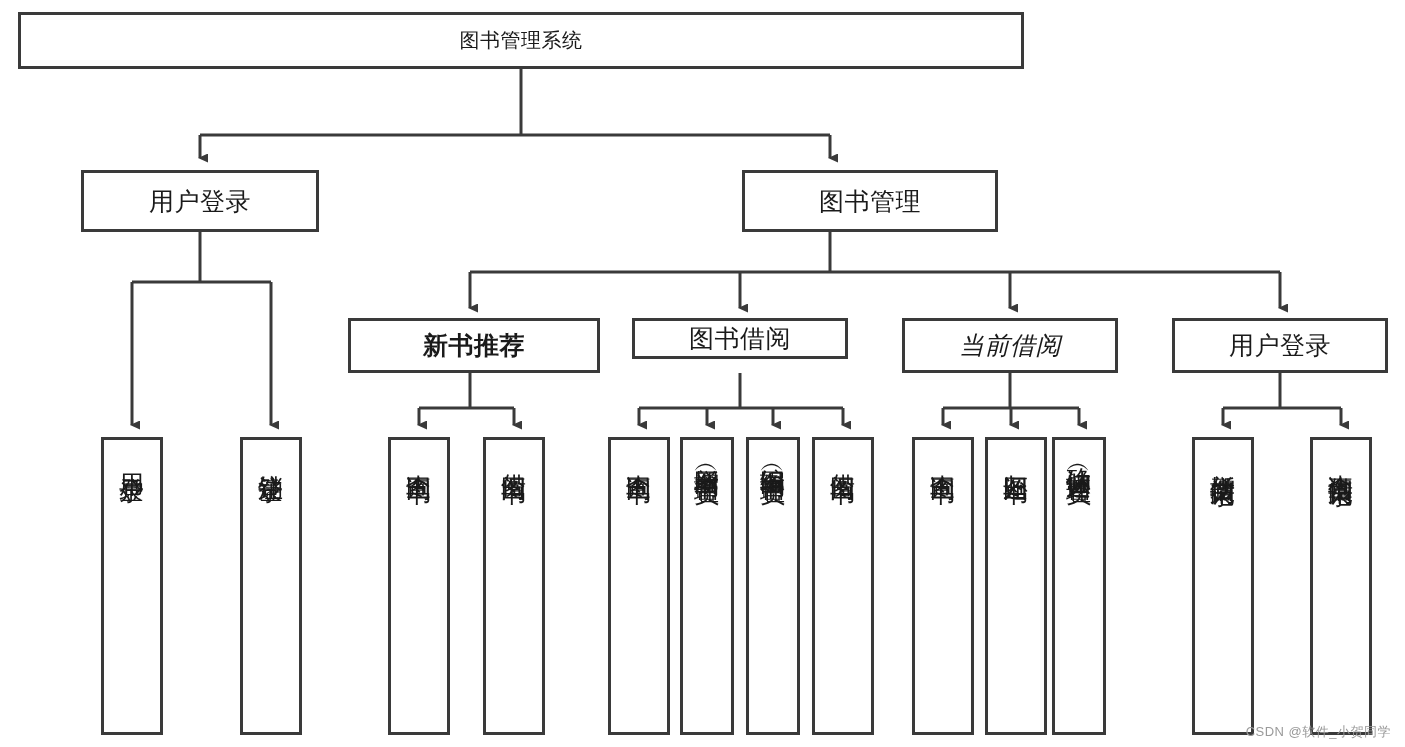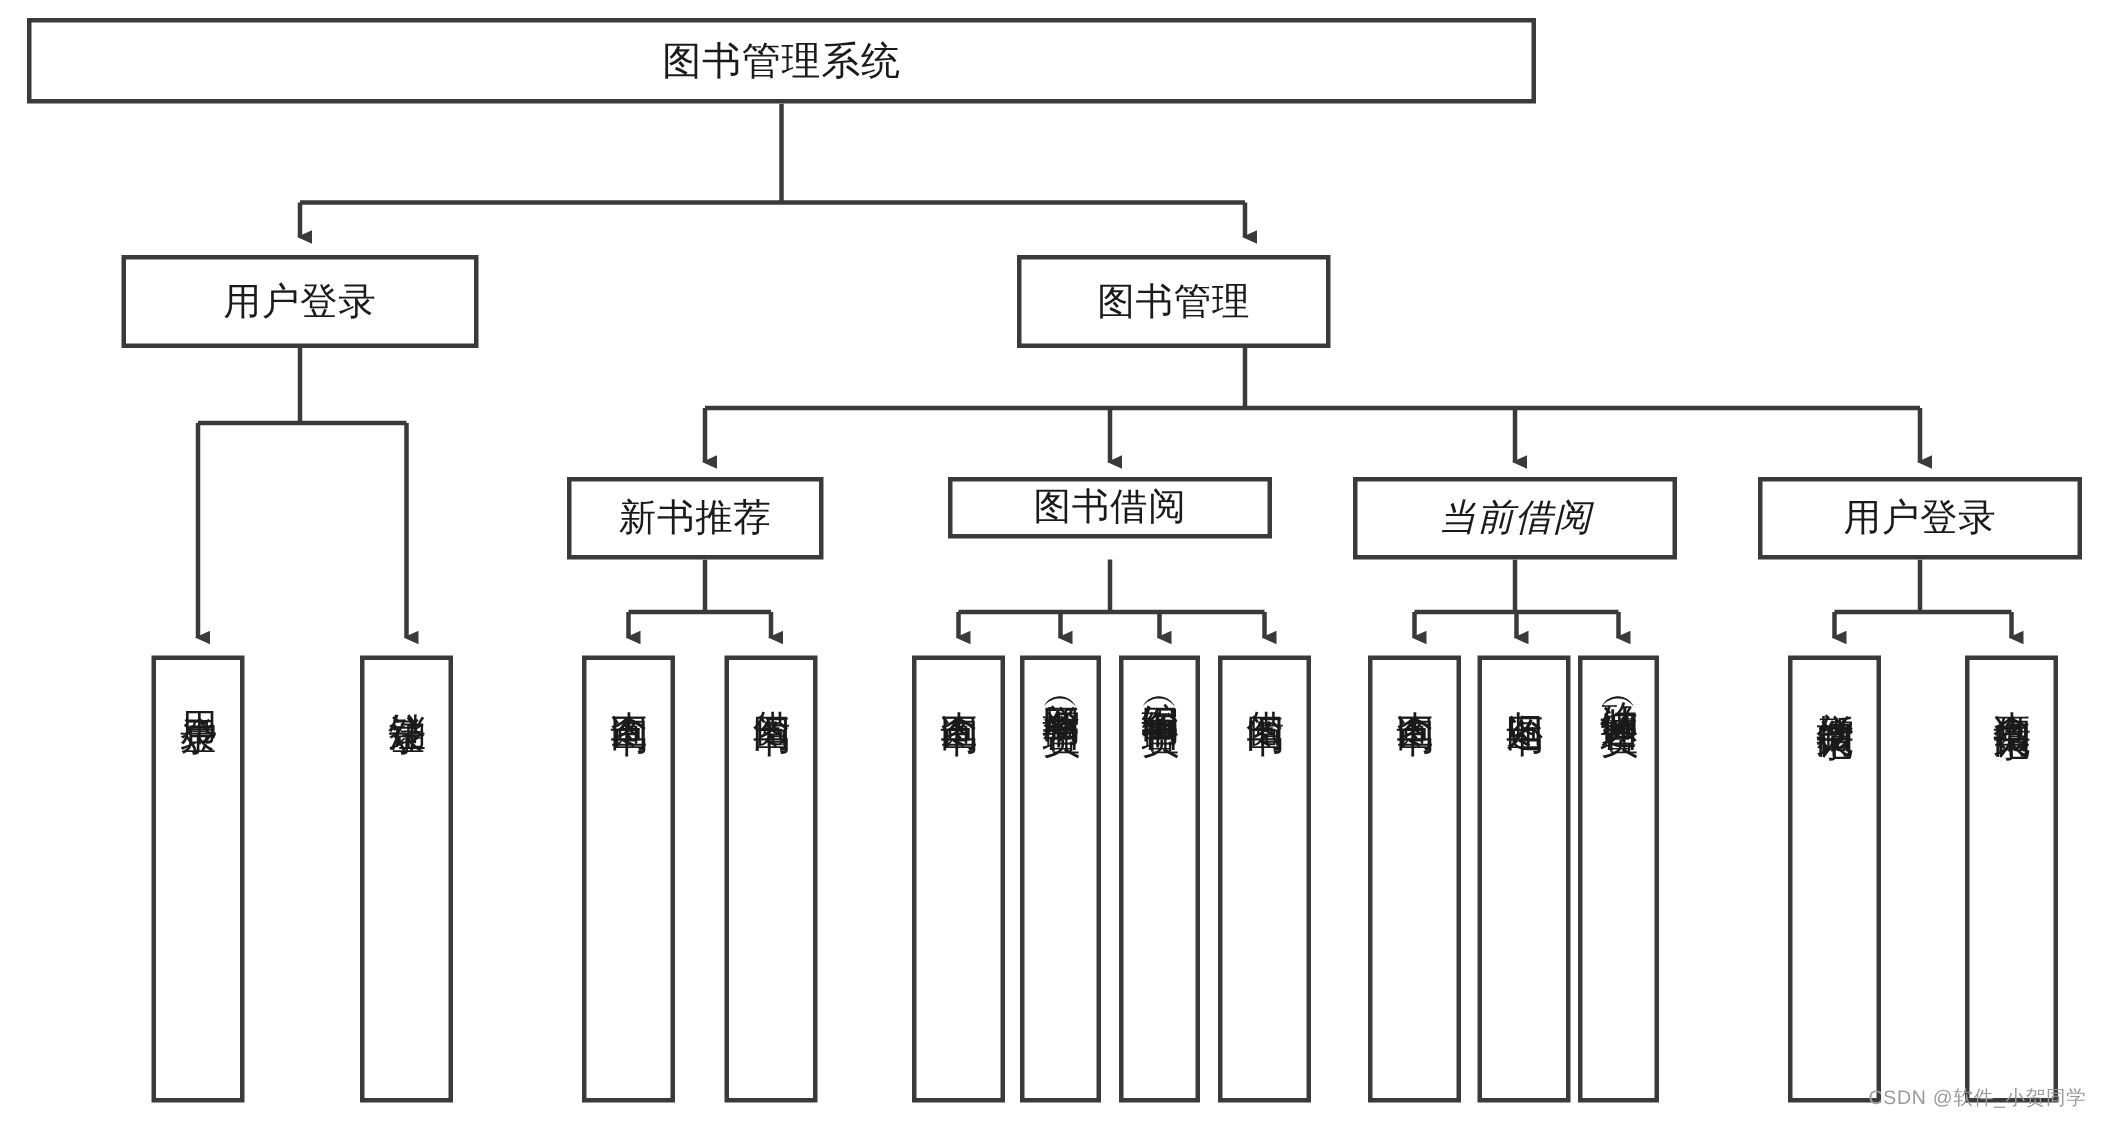--- a/index.html
+++ b/index.html
@@ -51,21 +51,21 @@
   .node.vert .lbl {
     writing-mode: vertical-rl;
     text-orientation: upright;
     font-size: 25px;
     line-height: 1.12;
     letter-spacing: 2px;
     white-space: nowrap;
     height: auto;
   }
   .node.root .lbl {
-    font-size: 26px;
+    font-size: 20px;
   }
   .watermark {
     position: absolute;
     right: 14px;
     bottom: 6px;
     font-size: 13px;
     color: #9a9a9a;
     white-space: nowrap;
     letter-spacing: 0.5px;
   }
@@ -125,25 +125,25 @@
     </g>
   </svg>
 
   <div class="node horiz root" style="left:18px;top:12px;width:1006px;height:57px;">
     <span class="lbl">图书管理系统</span>
   </div>
 
   <div class="node horiz" style="left:81px;top:170px;width:238px;height:62px;">
     <span class="lbl">用户登录</span>
   </div>
-  <div class="node horiz" style="left:678px;top:170px;width:209px;height:62px;">
+  <div class="node horiz" style="left:742px;top:170px;width:256px;height:62px;">
     <span class="lbl">图书管理</span>
   </div>
 
-  <div class="node horiz" style="left:378px;top:318px;width:171px;height:55px;">
+  <div class="node horiz" style="left:348px;top:318px;width:252px;height:55px;font-weight:bold;">
     <span class="lbl">新书推荐</span>
   </div>
   <div class="node horiz" style="left:632px;top:318px;width:216px;height:41px;">
     <span class="lbl">图书借阅</span>
   </div>
   <div class="node horiz" style="left:902px;top:318px;width:216px;height:55px;font-style:italic;">
     <span class="lbl">当前借阅</span>
   </div>
   <div class="node horiz" style="left:1172px;top:318px;width:216px;height:55px;">
     <span class="lbl">用户登录</span>

